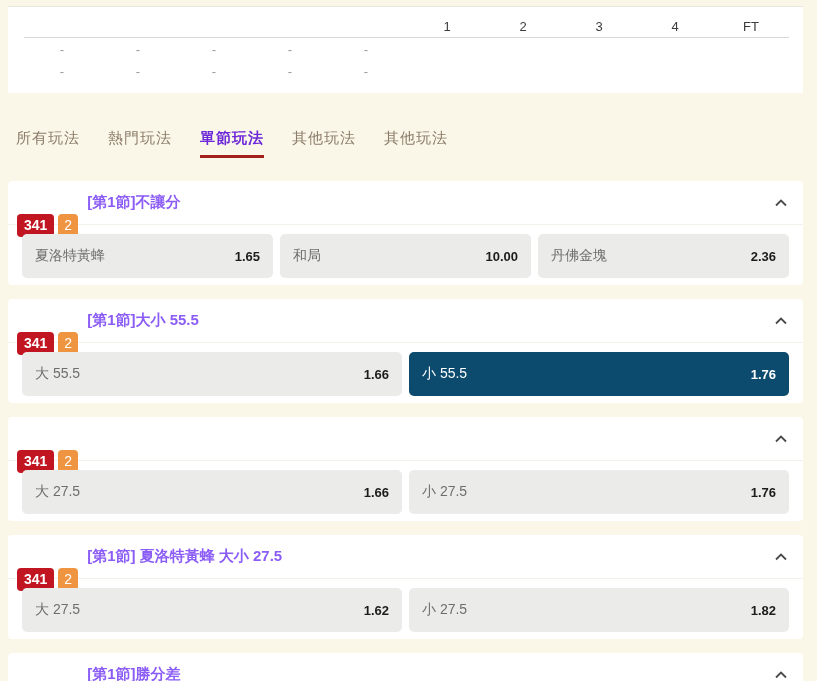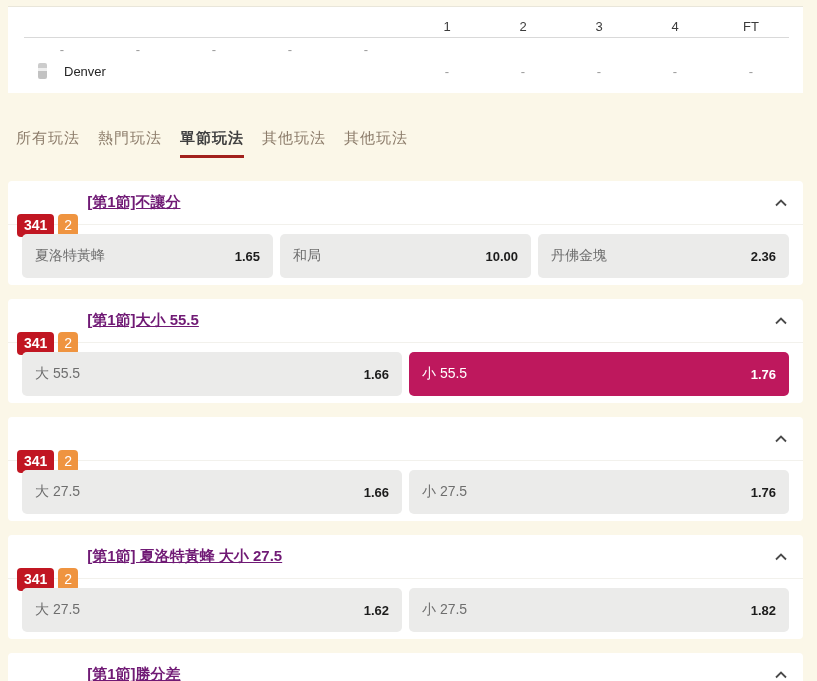--- a/index.html
+++ b/index.html
@@ -28,56 +28,56 @@
   .num-cell{width:76px;text-align:center;}
   .dash{color:#9a9a9a;}
   .jersey{
     width:9px;height:16px;border-radius:2px;margin-right:17px;display:inline-block;
   }
   .jersey.teal{background:linear-gradient(180deg,#2ba79e 0 30%,#17837e 30% 48%,#2ba79e 48% 100%);}
   .jersey.gray{background:linear-gradient(180deg,#cccccc 0 30%,#efefef 30% 48%,#c2c2c2 48% 100%);}
 
   
   .tabs{
-    display:flex;gap:18px;
+    display:flex;gap:28px;
     margin:36px 0 0 16px;
     font-size:15px;letter-spacing:1px;color:#8b7b69;
   }
   .tab{padding-bottom:7px;border-bottom:3px solid transparent;cursor:pointer;}
-  .tab.active{color:#404040;font-weight:bold;border-bottom-color:#a2211d;}
+  .tab.active{color:#6d28d9;font-weight:bold;border-bottom-color:#a2211d;}
 
   
   .market-card{
     margin:14px 14px 0 8px;
     background:#ffffff;
     border-radius:4px;
   }
   .market-card.first{margin-top:23px;}
   .market-header{
     display:flex;align-items:center;height:43px;
     padding:0 16px 0 9px;
     border-bottom:1px solid #f2f1ec;
   }
   .badge{
     color:#fff;border-radius:4px;font-size:14px;line-height:1;
     padding:4px 6px 5px;display:inline-block;margin-top:45px;
   }
   .badge.red{background:#c11622;font-weight:bold;padding:4px 7px 5px;}
   .badge.orange{background:#ef9440;margin-left:4px;}
-  .market-title{margin-left:9px;font-weight:bold;font-size:15px;color:#701a75;text-decoration:underline;}
+  .market-title{margin-left:9px;font-weight:bold;font-size:15px;color:#8b5cf6;}
   .chevron{margin-left:auto;display:flex;align-items:center;cursor:pointer;}
   .market-body{display:flex;gap:7px;padding:9px 14px 7px;}
   .option{
     flex:1;height:44px;background:#ebebea;border-radius:5px;
     display:flex;align-items:center;justify-content:space-between;
     padding:0 13px;cursor:pointer;box-sizing:border-box;
   }
   .option .opt-label{font-size:14px;color:#6e6e6e;}
   .option .opt-odds{font-size:13px;font-weight:bold;color:#1c1c1c;}
-  .option.selected{background:#be185d;}
+  .option.selected{background:#0c4a6e;}
   .option.selected .opt-label,.option.selected .opt-odds{color:#ffffff;}
 </style>
 </head>
 <body>
 
 <div class="score-card">
   <div class="score-table">
     <div class="score-header">
       <div class="team-cell"></div>
       <div class="num-cell">1</div>
@@ -87,24 +87,20 @@
       <div class="num-cell">FT</div>
     </div>
     <div class="score-row">
       <div class="num-cell dash">-</div>
       <div class="num-cell dash">-</div>
       <div class="num-cell dash">-</div>
       <div class="num-cell dash">-</div>
       <div class="num-cell dash">-</div>
     </div>
     <div class="score-row">
-      <div class="team-cell">
-        <span class="jersey gray"></span>
-        <span>Denver</span>
-      </div>
       <div class="num-cell dash">-</div>
       <div class="num-cell dash">-</div>
       <div class="num-cell dash">-</div>
       <div class="num-cell dash">-</div>
       <div class="num-cell dash">-</div>
     </div>
   </div>
 </div>
 
 <div class="tabs">

